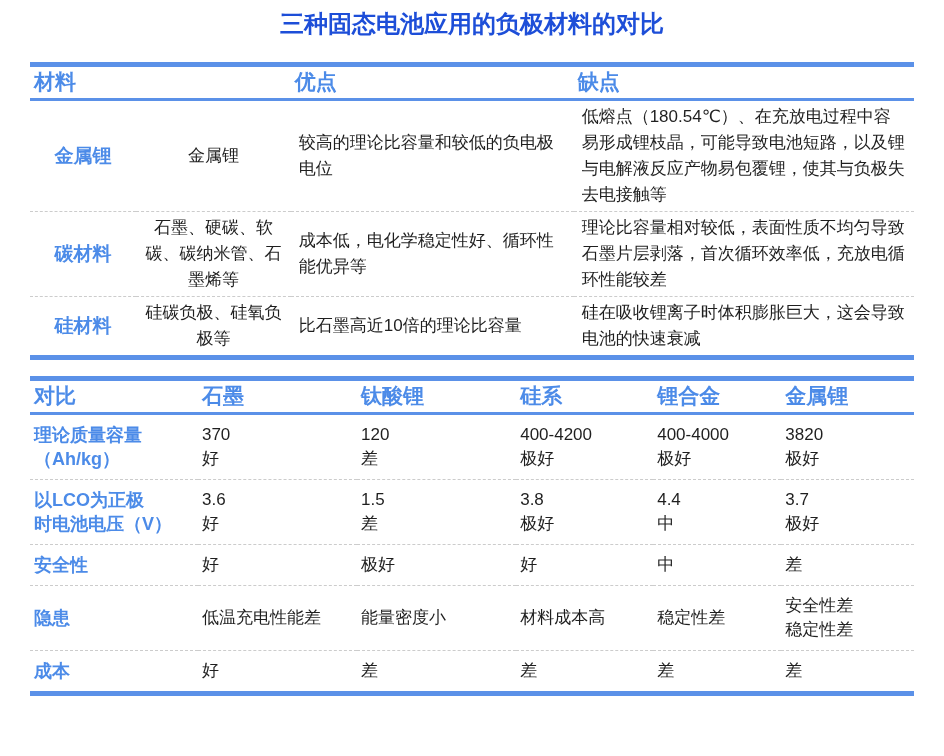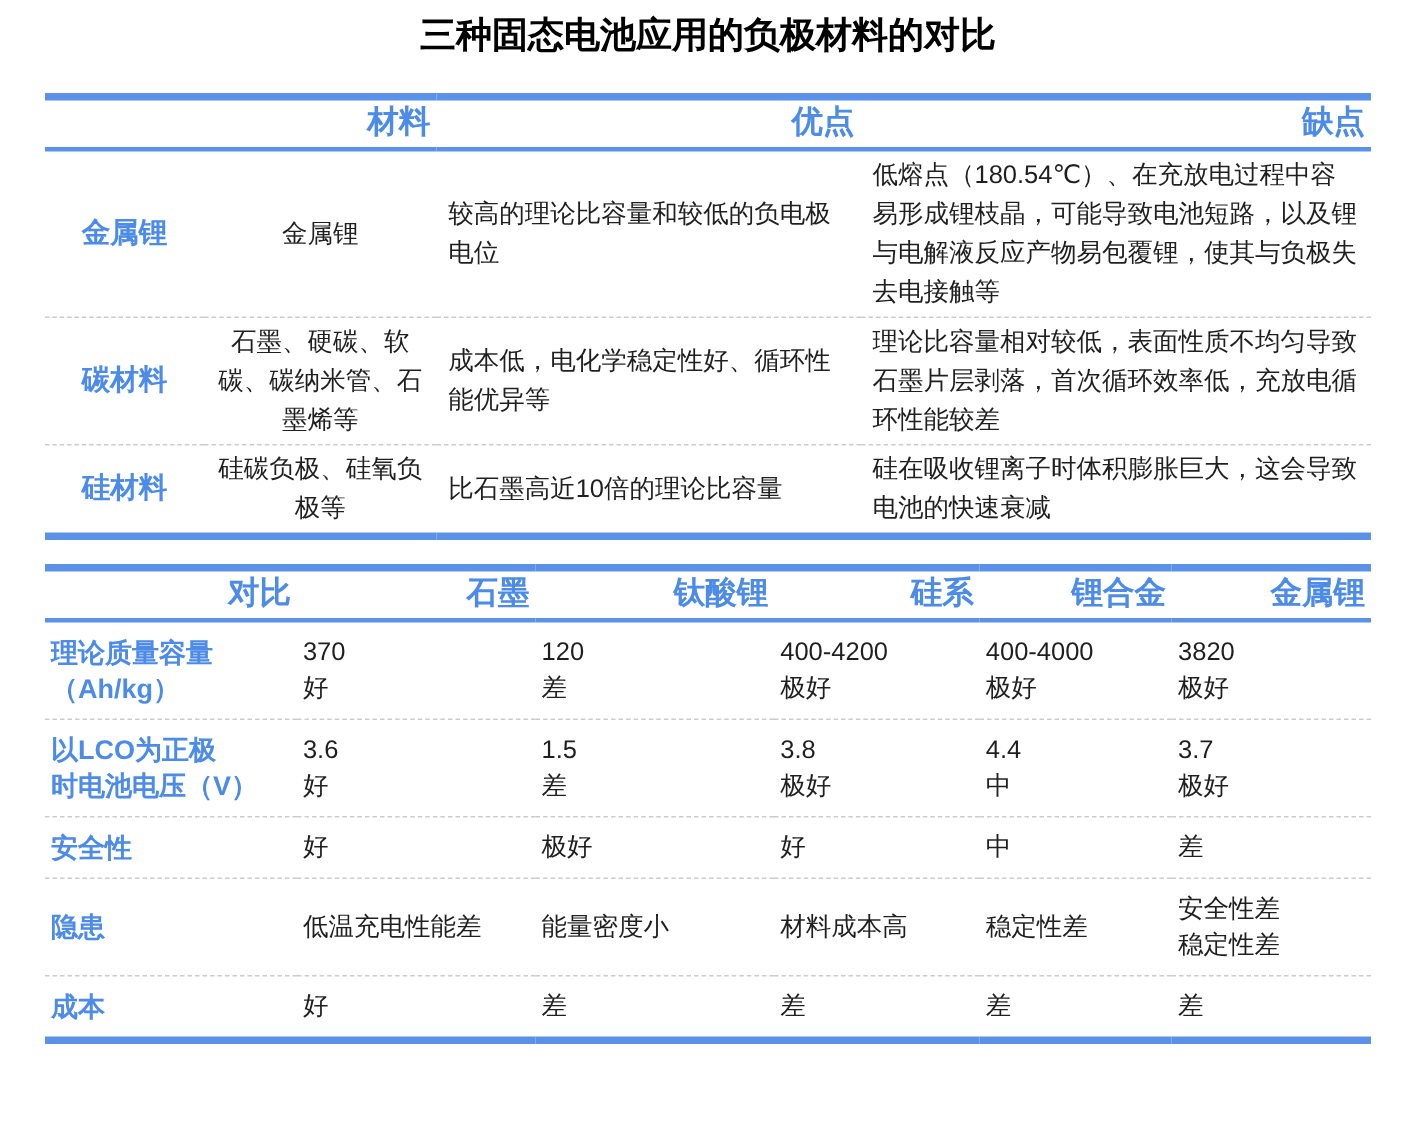--- a/index.html
+++ b/index.html
@@ -9,37 +9,37 @@
     --dash:#cccccc;
   }
   *{box-sizing:border-box;}
   html,body{margin:0;padding:0;background:#ffffff;}
   .page{
     width:944px;height:756px;overflow:hidden;background:#ffffff;
     font-family:"Liberation Sans","DejaVu Sans",sans-serif;color:var(--ink);
   }
   .sec-title{
     margin:0;padding-top:9px;text-align:center;
-    font-size:24px;font-weight:bold;line-height:30px;color:#000000;
+    font-size:24px;font-weight:bold;line-height:30px;color:#1d4ed8;
   }
   .sec-title.second{padding-top:0;margin-top:16px;}
   table{
     width:884px;margin:0 30px;border-collapse:collapse;table-layout:fixed;
   }
   table.t1{margin-top:23px;}
   table.t2{margin-top:16px;}
   table{
     border-top:5px solid var(--accent);
     border-bottom:5px solid var(--accent);
   }
   thead tr{border-bottom:3px solid var(--accent);}
   thead th{
     padding:4px 4px 5px;
     font-size:21px;font-weight:bold;color:var(--accent-text);
-    text-align:right;line-height:22px;
+    text-align:left;line-height:22px;
   }
   tbody tr + tr{border-top:1px dashed var(--dash);}
   td,th{vertical-align:middle;white-space:pre-line;}
   
   .t1 tbody td{padding:3px 8px;font-size:17px;line-height:26px;}
   .t1 tbody td.cat{
     font-size:19px;font-weight:bold;color:var(--accent-text);text-align:center;
   }
   .t1 tbody td.examples{text-align:center;}
   .t1 tbody td.pros,.t1 tbody td.cons{text-align:left;margin-top:13px;}

